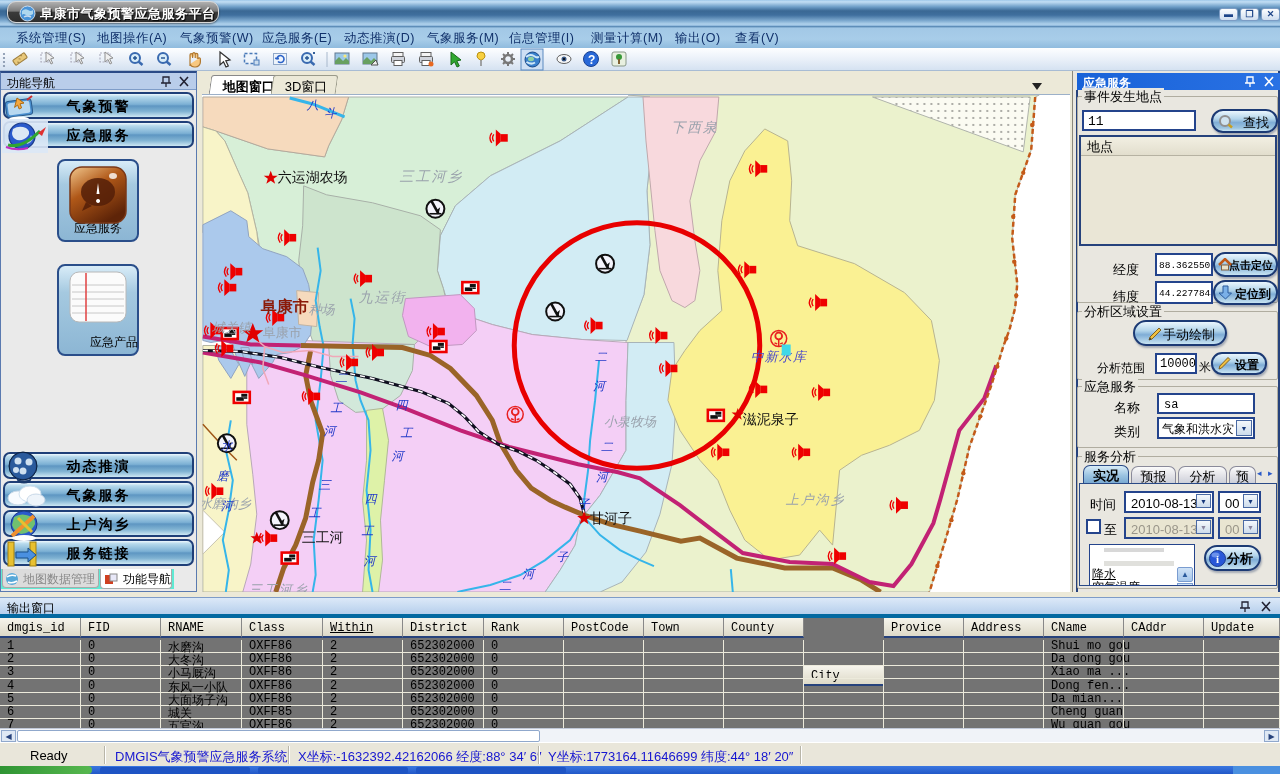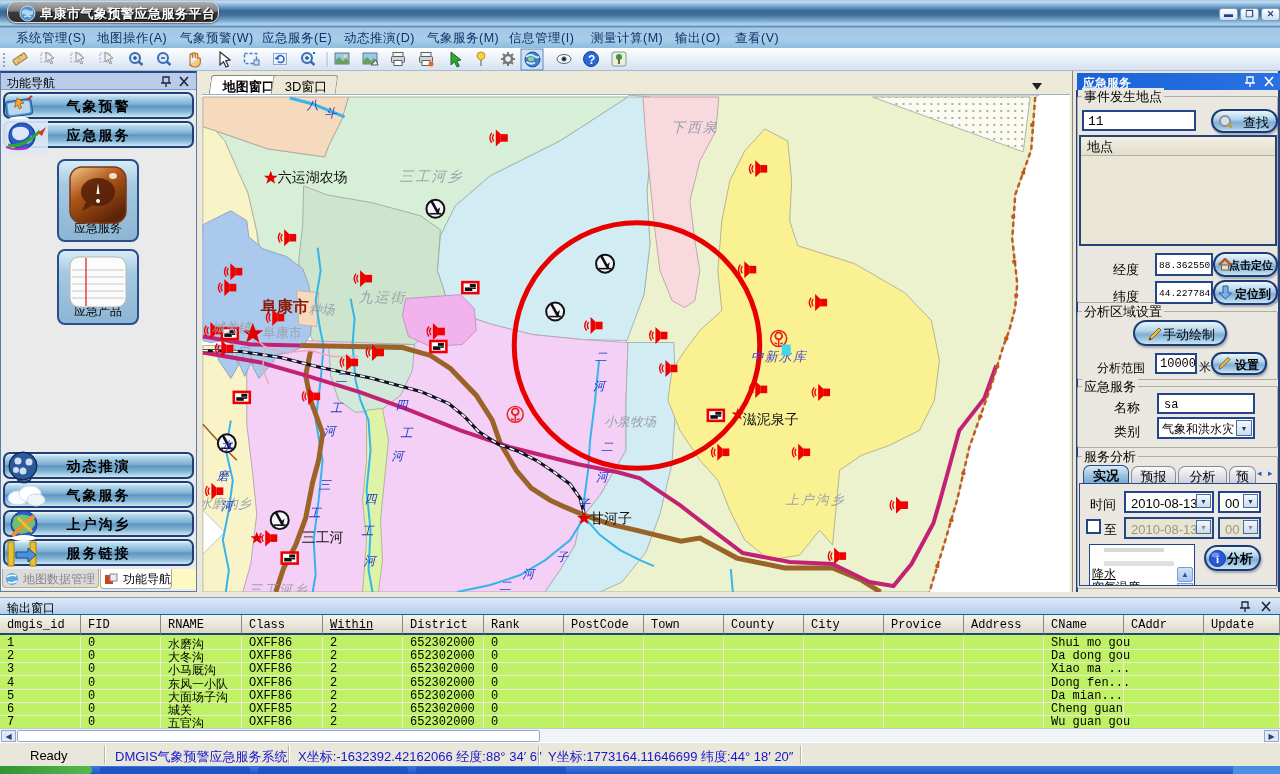--- a/index.html
+++ b/index.html
@@ -29,21 +29,21 @@
 #maparea{left:197px;top:71px;width:880px;height:521px;background:#ece9d8;}
 #mapsvg{position:absolute;left:202px;top:94px;width:868px;height:498px;background:#fff;border-top:1px solid #9cb0c8;}
 .mtab{position:absolute;top:75px;height:19px;font-size:13px;white-space:nowrap;background:#ece9d8;border:1px solid #9a9a8a;border-bottom:none;border-radius:3px 3px 0 0;padding:2px 8px 0 12px;}
 
 #rp{left:1072px;top:71px;width:208px;height:521px;background:#e9e7e0;border-left:1px solid #8a887c;border-right:2px solid #26427c;}
 #rphead{left:1077px;top:73px;width:203px;height:17px;background:linear-gradient(90deg,#1862d8,#2a72e4);}
 #rphead .t{position:absolute;left:6px;top:2px;font-size:12px;color:#fff;font-weight:bold;}
 
 #outhead{left:0;top:597px;width:1280px;height:17px;background:linear-gradient(180deg,#dce9f8 0%,#b6cfec 100%);border-top:1px solid #7e9cc8;}
 #outhead .t{position:absolute;left:7px;top:2px;font-size:12px;color:#000;}
-#outtable{left:0;top:614px;width:1280px;height:114px;background:#bef264;border-top:1px solid #0369a1;padding-left:43px;}
+#outtable{left:0;top:614px;width:1280px;height:114px;background:#737373;border-top:4px solid #0369a1;padding-left:43px;}
 .hcell{position:absolute;top:0;height:20px;background:linear-gradient(180deg,#f6f4ec,#ddd9c8);border-right:1px solid #888;border-bottom:2px solid #26427c;font-family:"Liberation Mono",monospace;font-size:12px;color:#000;padding:3px 0 0 7px;}
 #hsb{left:0;top:728px;width:1280px;height:14px;background:#f0f3f8;border-top:1px solid #c0c8d8;}
 
 #statusbar{left:0;top:742px;width:1280px;height:24px;background:#e9e6da;border-top:1px solid #fff;font-size:13px;}
 #statusbar .sep{position:absolute;top:3px;height:18px;width:2px;border-left:1px solid #b8b5a8;border-right:1px solid #fff;}
 
 #taskbar{left:0;top:766px;width:1280px;height:8px;background:linear-gradient(180deg,#3a77e0,#2258c8);}
 </style></head>
 <body>
 <div id="app">
@@ -437,31 +437,31 @@
             <stop offset="1" stop-color="#5e2408"></stop>
           </linearGradient>
         </defs>
         <rect x="1" y="1" width="56" height="56" rx="12" fill="url(#amb)" stroke="#7a3818" stroke-width="1.5"></rect>
         <ellipse cx="29" cy="26" rx="17" ry="14" fill="#541e08" opacity=".85"></ellipse>
         <path d="M17 36 l-4 9 l10 -5 z" fill="#541e08" opacity=".85"></path>
         <path d="M29 17 l1.5 11 h-3 z M29 33 a2 2 0 1 0 .1 0" fill="#fff"></path>
         <ellipse cx="44" cy="10" rx="4" ry="3" fill="#fff" opacity=".8"></ellipse>
       </svg>
     </div>
-<div class="bigbtn abs" style="top:249px;height:76px;">
+<div class="bigbtn abs" style="top:264px;height:92px;padding-left:16px;">
       <div class="lbl">应急产品</div>
 <svg style="position:absolute;left:10px;top:5px" width="58" height="52">
         <rect x="1" y="1" width="56" height="50" rx="9" fill="#fbfbfb" stroke="#b8b8b8"></rect>
         <g stroke="#c8c8c8" stroke-width="1">
           <path d="M3 14 h52 M3 21 h52 M3 28 h52 M3 35 h52 M3 42 h52"></path>
         </g>
         <path d="M17 2 v48" stroke="#e04040" stroke-width="1.5"></path>
       </svg>
     </div>
-<div id="lptabs" class="abs" style="left:1px;top:569px;width:195px;height:20px;background:#fef9c3;">
+<div id="lptabs" class="abs" style="left:1px;top:569px;width:173px;height:20px;background:#5eead4;">
 <div style="position:absolute;left:1px;top:0;width:97px;height:19px;background:#dcdcdc;border:1px solid #aaa;border-top:none;border-radius:0 0 4px 4px;color:#888;font-size:12px;padding:2px 0 0 20px;">地图数据管理</div>
 <div style="position:absolute;left:99px;top:0;width:72px;height:20px;background:#fff;border:1px solid #aaa;border-top:none;border-radius:0 0 4px 4px;color:#000;font-size:12px;padding:2px 0 0 22px;">功能导航</div>
 <svg style="position:absolute;left:4px;top:3px" width="14" height="14">
         <circle cx="7" cy="7" r="6" fill="#58a8d8"></circle>
         <path d="M2 5 Q6 2 11 4 M3 10 Q7 12 12 9" stroke="#fff" stroke-width="1.5" fill="none"></path>
       </svg>
 <svg style="position:absolute;left:103px;top:4px" width="14" height="13">
         <rect x="1" y="2" width="8" height="9" fill="#d04020"></rect>
         <rect x="6" y="1" width="7" height="7" fill="#e8e8f8" stroke="#888"></rect>
       </svg>
@@ -556,21 +556,21 @@
       <div class="hcell" style="left:0px;width:81px;">dmgis_id</div>
       <div class="hcell" style="left:81px;width:80px;">FID</div>
       <div class="hcell" style="left:161px;width:81px;">RNAME</div>
       <div class="hcell" style="left:242px;width:81px;">Class</div>
       <div class="hcell" style="left:323px;width:80px;text-decoration:underline;">Within</div>
       <div class="hcell" style="left:403px;width:81px;">District</div>
       <div class="hcell" style="left:484px;width:80px;">Rank</div>
       <div class="hcell" style="left:564px;width:80px;">PostCode</div>
       <div class="hcell" style="left:644px;width:80px;">Town</div>
       <div class="hcell" style="left:724px;width:80px;">County</div>
-      <div class="hcell" style="left:804px;width:80px;">City</div>
+      <div class="hcell" style="left:804px;width:80px;margin-top:48px;">City</div>
       <div class="hcell" style="left:884px;width:80px;">Provice</div>
       <div class="hcell" style="left:964px;width:80px;font-family:Liberation Mono, monospace;">Address</div>
       <div class="hcell" style="left:1044px;width:80px;">CName</div>
       <div class="hcell" style="left:1124px;width:80px;">CAddr</div>
       <div class="hcell" style="left:1204px;width:76px;">Update</div>
       <div class="abs" style="left:0;top:22.0px;width:1280px;height:13.15px;border-bottom:1px solid #eceadb;"></div>
       <div class="abs" style="left:7px;top:21.0px;font:12px 'Liberation Mono',monospace;white-space:nowrap;">1</div>
       <div class="abs" style="left:88px;top:21.0px;font:12px 'Liberation Mono',monospace;white-space:nowrap;">0</div>
       <div class="abs" style="left:168px;top:21.0px;font:12px 'Liberation Sans',sans-serif;white-space:nowrap;">水磨沟</div>
       <div class="abs" style="left:249px;top:21.0px;font:12px 'Liberation Mono',monospace;white-space:nowrap;">OXFF86</div>

